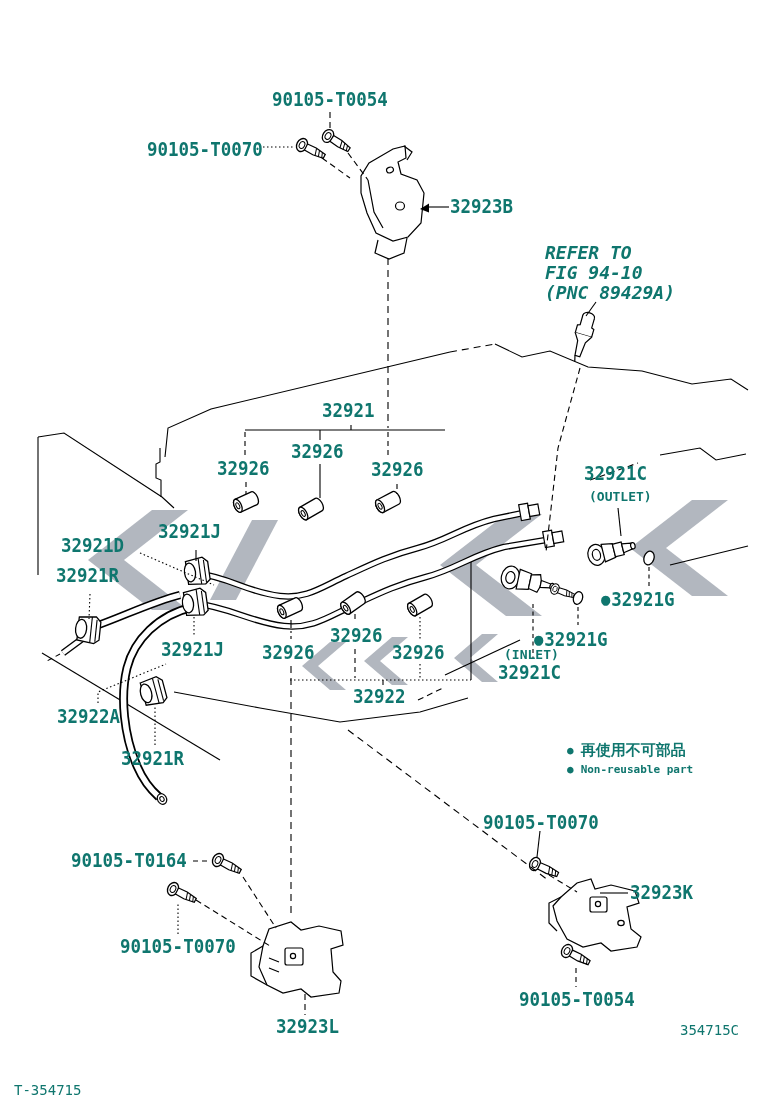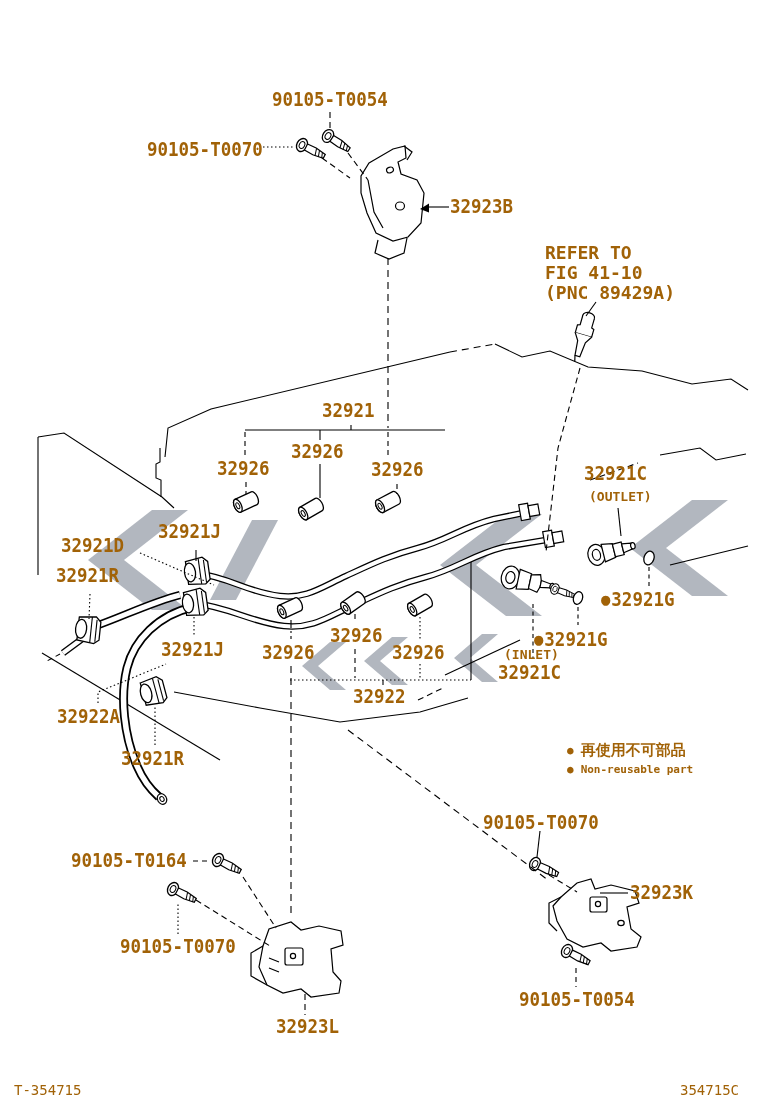--- a/index.html
+++ b/index.html
@@ -1,26 +1,26 @@
 <!DOCTYPE html>
 <html><head>
 <meta charset="utf-8">
 <style>
   html,body{margin:0;padding:0;background:#fff;}
   .stage{
     position:relative;width:760px;height:1112px;background:#ffffff;overflow:hidden;
-    font-family:"DejaVu Sans Mono","Liberation Mono",monospace;color:#a16207;
+    font-family:"DejaVu Sans Mono","Liberation Mono",monospace;color:#0f766e;
   }
   .stage svg{position:absolute;left:0;top:0;}
   .lbl{
     position:absolute;font-weight:bold;font-size:19px;line-height:1;white-space:nowrap;
     transform:scaleX(.92);transform-origin:0 0;letter-spacing:0;
   }
   .sub{position:absolute;font-weight:bold;font-size:13px;line-height:1;white-space:nowrap;}
-  .refer{position:absolute;font-weight:bold;font-size:18px;line-height:20px;white-space:pre;}
+  .refer{position:absolute;font-weight:bold;font-size:18px;line-height:20px;white-space:pre;font-style:italic;}
   .legend-line{position:absolute;display:flex;align-items:center;gap:7px;white-space:nowrap;}
   .legend-line .blt{font-size:11px;line-height:1;}
   .legend-jp{font-size:15px;font-weight:bold;line-height:1;}
   .legend-en{font-size:11px;font-weight:bold;line-height:1;}
   .footer-txt{position:absolute;font-size:14px;font-weight:normal;line-height:1;white-space:nowrap;}
   .gnum{display:inline-flex;align-items:center;}
   .gnum .blt{font-size:17px;margin-right:1px;}
 </style>
 </head>
 <body>
@@ -221,21 +221,21 @@
     <path d="M540,831 L537,857"></path>
     <path d="M549,875 L577,892" stroke-dasharray="6,4"></path>
     <path d="M576,968 L576,987" stroke-dasharray="5,4"></path>
   </g>
 </svg>
 
   <div class="lbl" style="left:272px;top:90px">90105-T0054</div>
   <div class="lbl" style="left:147px;top:140px">90105-T0070</div>
   <div class="lbl" style="left:450px;top:197px">32923B</div>
 
-  <div class="refer" style="left:545px;top:243px"><span>REFER TO</span><br><span>FIG 41-10</span><br><span>(PNC 89429A)</span></div>
+  <div class="refer" style="left:545px;top:243px"><span>REFER TO</span><br><span>FIG 94-10</span><br><span>(PNC 89429A)</span></div>
 
   <div class="lbl" style="left:322px;top:401px">32921</div>
   <div class="lbl" style="left:291px;top:442px">32926</div>
   <div class="lbl" style="left:217px;top:459px">32926</div>
   <div class="lbl" style="left:371px;top:460px">32926</div>
 
   <div class="lbl" style="left:584px;top:464px">32921C</div>
   <div class="sub" style="left:589px;top:490px">(OUTLET)</div>
 
   <div class="lbl" style="left:158px;top:522px">32921J</div>
@@ -273,15 +273,15 @@
   <div class="legend-line" style="left:567px;top:743px">
     <span class="blt">●</span>
     <span class="legend-jp">再使用不可部品</span>
   </div>
   <div class="legend-line" style="left:567px;top:764px">
     <span class="blt">●</span>
     <span class="legend-en">Non-reusable part</span>
   </div>
 
   <div class="footer-txt" style="left:14px;top:1083px">T-354715</div>
-  <div class="footer-txt" style="left:680px;top:1083px">354715C</div>
+  <div class="footer-txt" style="left:680px;top:1023px">354715C</div>
 
 </div>
 
 </body></html>

